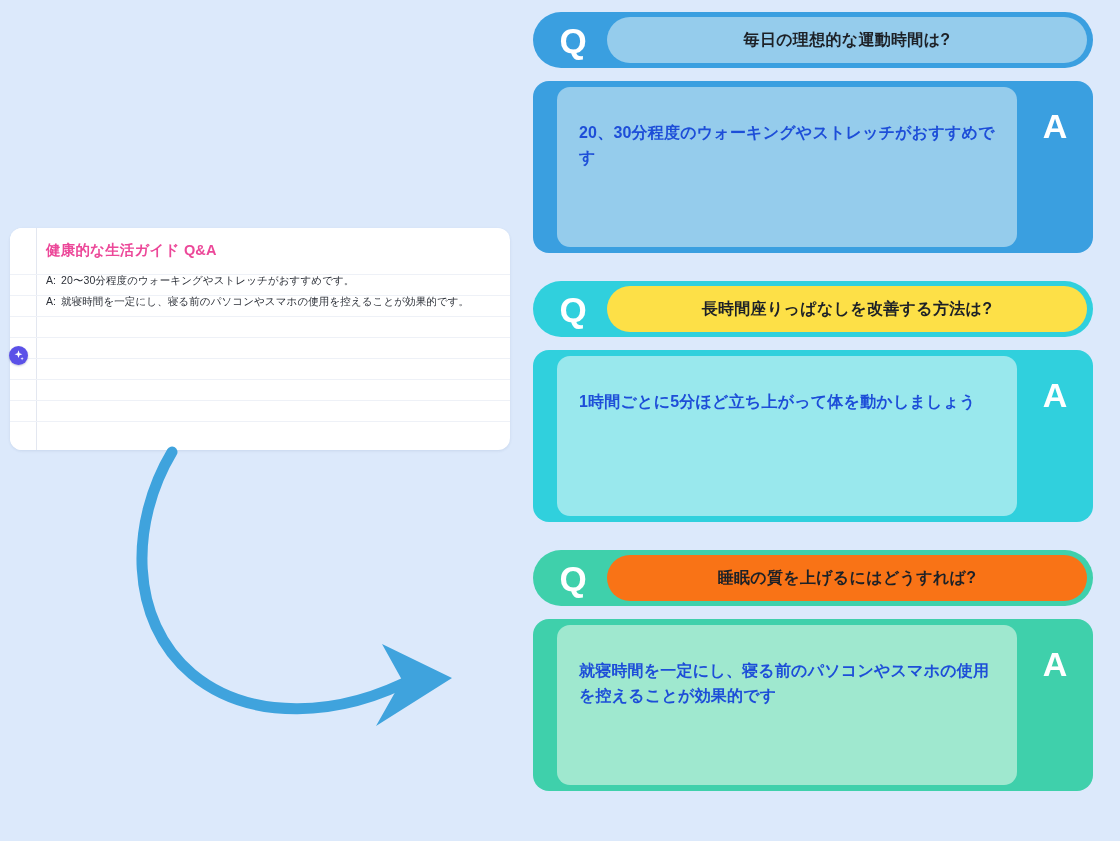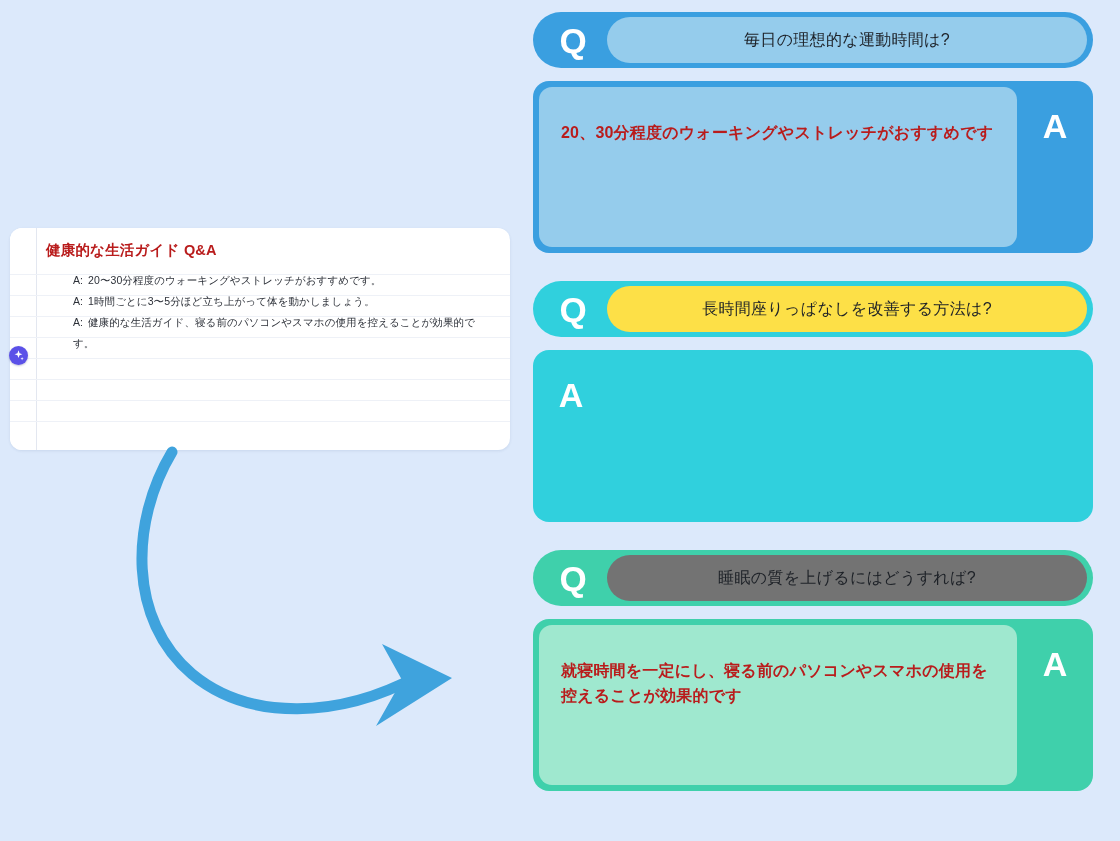--- a/index.html
+++ b/index.html
@@ -48,34 +48,34 @@
     left: 26px;
     top: 0;
     right: 0;
     bottom: 0;
     padding: 14px 14px 0 10px;
     box-sizing: border-box;
   }
   #doc-title {
     font-size: 14.5px;
     font-weight: bold;
-    color: #b91c1c;
+    color: #ec4899;
     letter-spacing: .2px;
     margin: 0 0 11px 0;
     line-height: 1.2;
   }
   .doc-line {
     font-size: 10.5px;
     color: #23262d;
     line-height: 21px;
     white-space: nowrap;
     letter-spacing: .1px;
   }
   .doc-line.q { font-weight: bold; }
-  .doc-line.a { font-weight: normal; color: #2c3038; margin-left: 27px; }
+  .doc-line.a { font-weight: normal; color: #2c3038; }
   .doc-label {
     display: inline-block;
     min-width: 15px;
     font-weight: bold;
   }
   .doc-line.a .doc-label { font-weight: normal; }
   .doc-line.wrap { white-space: normal; }
 
   #ai-badge {
     position: absolute;
@@ -134,43 +134,43 @@
   }
   .q-text-pill {
     flex: 1 1 auto;
     align-self: stretch;
     margin: 5px 6px 5px 0;
     border-radius: 23px;
     display: flex;
     align-items: center;
     justify-content: center;
     font-size: 16px;
-    font-weight: normal;
+    font-weight: bold;
     color: #1d2127;
     letter-spacing: .3px;
     text-align: center;
   }
 
   .a-card {
     position: relative;
     height: 172px;
     border-radius: 16px;
     margin-top: 13px;
     box-sizing: border-box;
     display: flex;
   }
   .a-inner {
     flex: 1 1 auto;
-    margin: 6px 0 6px 6px;
+    margin: 6px 0 6px 24px;
     border-radius: 13px;
     padding: 34px 20px 0 22px;
     box-sizing: border-box;
     font-size: 16px;
     font-weight: bold;
-    color: #b91c1c;
+    color: #1d4ed8;
     line-height: 1.55;
     letter-spacing: .2px;
   }
   .a-mark {
     flex: 0 0 76px;
     display: flex;
     align-items: flex-start;
     justify-content: center;
     padding-top: 28px;
     font-size: 34px;
@@ -193,25 +193,22 @@
   <div class="doc-rule" style="top:151px"></div>
   <div class="doc-rule" style="top:172px"></div>
   <div class="doc-rule" style="top:193px"></div>
 
   <div id="doc-body">
     <div id="doc-title">健康的な生活ガイド Q&amp;A</div>
 
     <div class="doc-line a">
       <span class="doc-label">A:</span><span>20〜30分程度のウォーキングやストレッチがおすすめです。</span>
     </div>
-    <div class="doc-line a">
-      <span class="doc-label">A:</span><span>1時間ごとに3〜5分ほど立ち上がって体を動かしましょう。</span>
-    </div>
     <div class="doc-line a wrap">
-      <span class="doc-label">A:</span><span>健康的な生活ガイド、寝る前のパソコンやスマホの使用を控えることが効果的です。</span>
+      <span class="doc-label">A:</span><span>就寝時間を一定にし、寝る前のパソコンやスマホの使用を控えることが効果的です。</span>
     </div>
   </div>
 </div>
 
 <div id="ai-badge" style="background: rgb(91, 81, 232);">
   <svg width="13" height="13" viewBox="0 0 24 24" aria-hidden="true">
     <path d="M12 2.4l1.9 5.3 5.3 1.9-5.3 1.9L12 16.8l-1.9-5.3-5.3-1.9 5.3-1.9z" fill="#ffffff"></path>
     <path d="M18.6 14.6l.85 2.35 2.35.85-2.35.85-.85 2.35-.85-2.35-2.35-.85 2.35-.85z" fill="#ffffff"></path>
   </svg>
 </div>
@@ -234,28 +231,29 @@
       <div class="a-mark">A</div>
     </div>
   </div>
 
   <div class="qa-block">
     <div class="q-pill" id="q-pill-2" style="background: rgb(48, 208, 221);">
       <div class="q-mark">Q</div>
       <div class="q-text-pill" id="q-text-2" style="background: #fde047;">長時間座りっぱなしを改善する方法は?</div>
     </div>
     <div class="a-card" id="a-card-2" style="background: rgb(48, 208, 221);">
+      <div class="a-inner" id="a-inner-2" style="background: rgb(153, 232, 237);">1時間ごとに5分ほど立ち上がって体を動かしましょう</div>
       <div class="a-mark">A</div>
     </div>
   </div>
 
   <div class="qa-block">
     <div class="q-pill" id="q-pill-3" style="background: rgb(63, 208, 171);">
       <div class="q-mark">Q</div>
-      <div class="q-text-pill" id="q-text-3" style="background: #737373;">睡眠の質を上げるにはどうすれば?</div>
+      <div class="q-text-pill" id="q-text-3" style="background: #f97316;">睡眠の質を上げるにはどうすれば?</div>
     </div>
     <div class="a-card" id="a-card-3" style="background: rgb(63, 208, 171);">
       <div class="a-inner" id="a-inner-3" style="background: rgb(159, 232, 207);">就寝時間を一定にし、寝る前のパソコンやスマホの使用を控えることが効果的です</div>
       <div class="a-mark">A</div>
     </div>
   </div>
 
 </div>
 
 </body></html>

